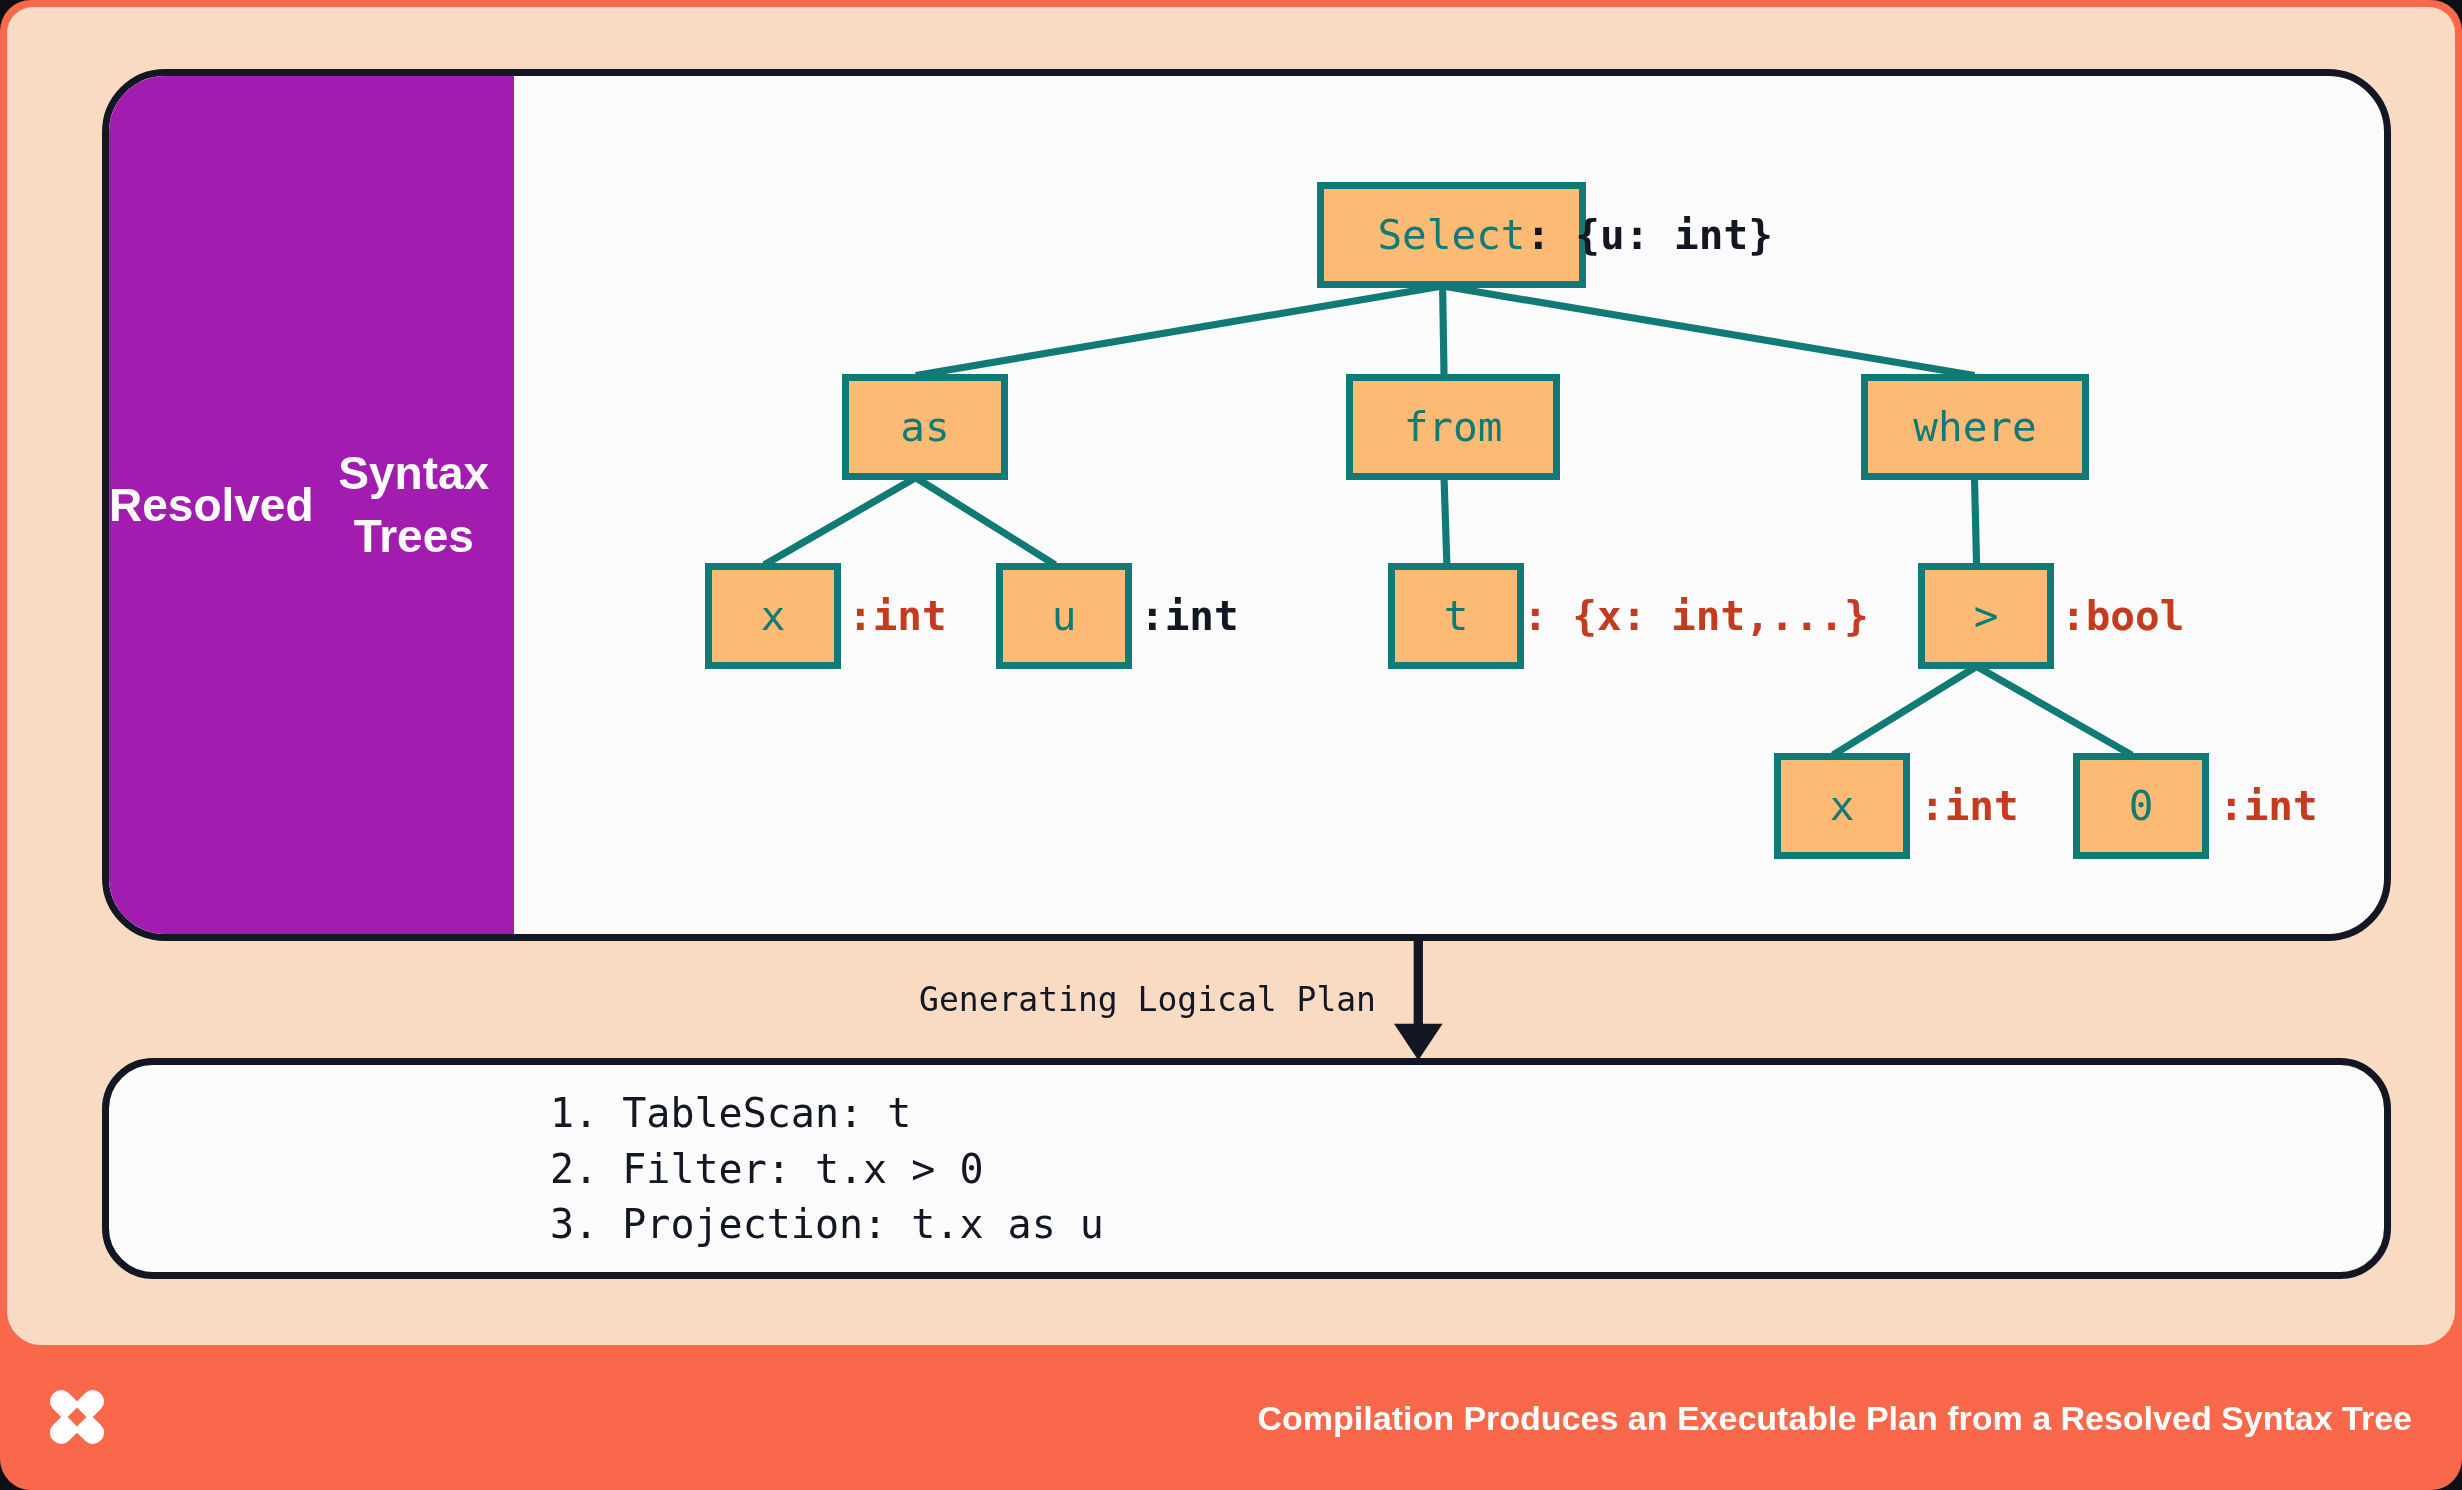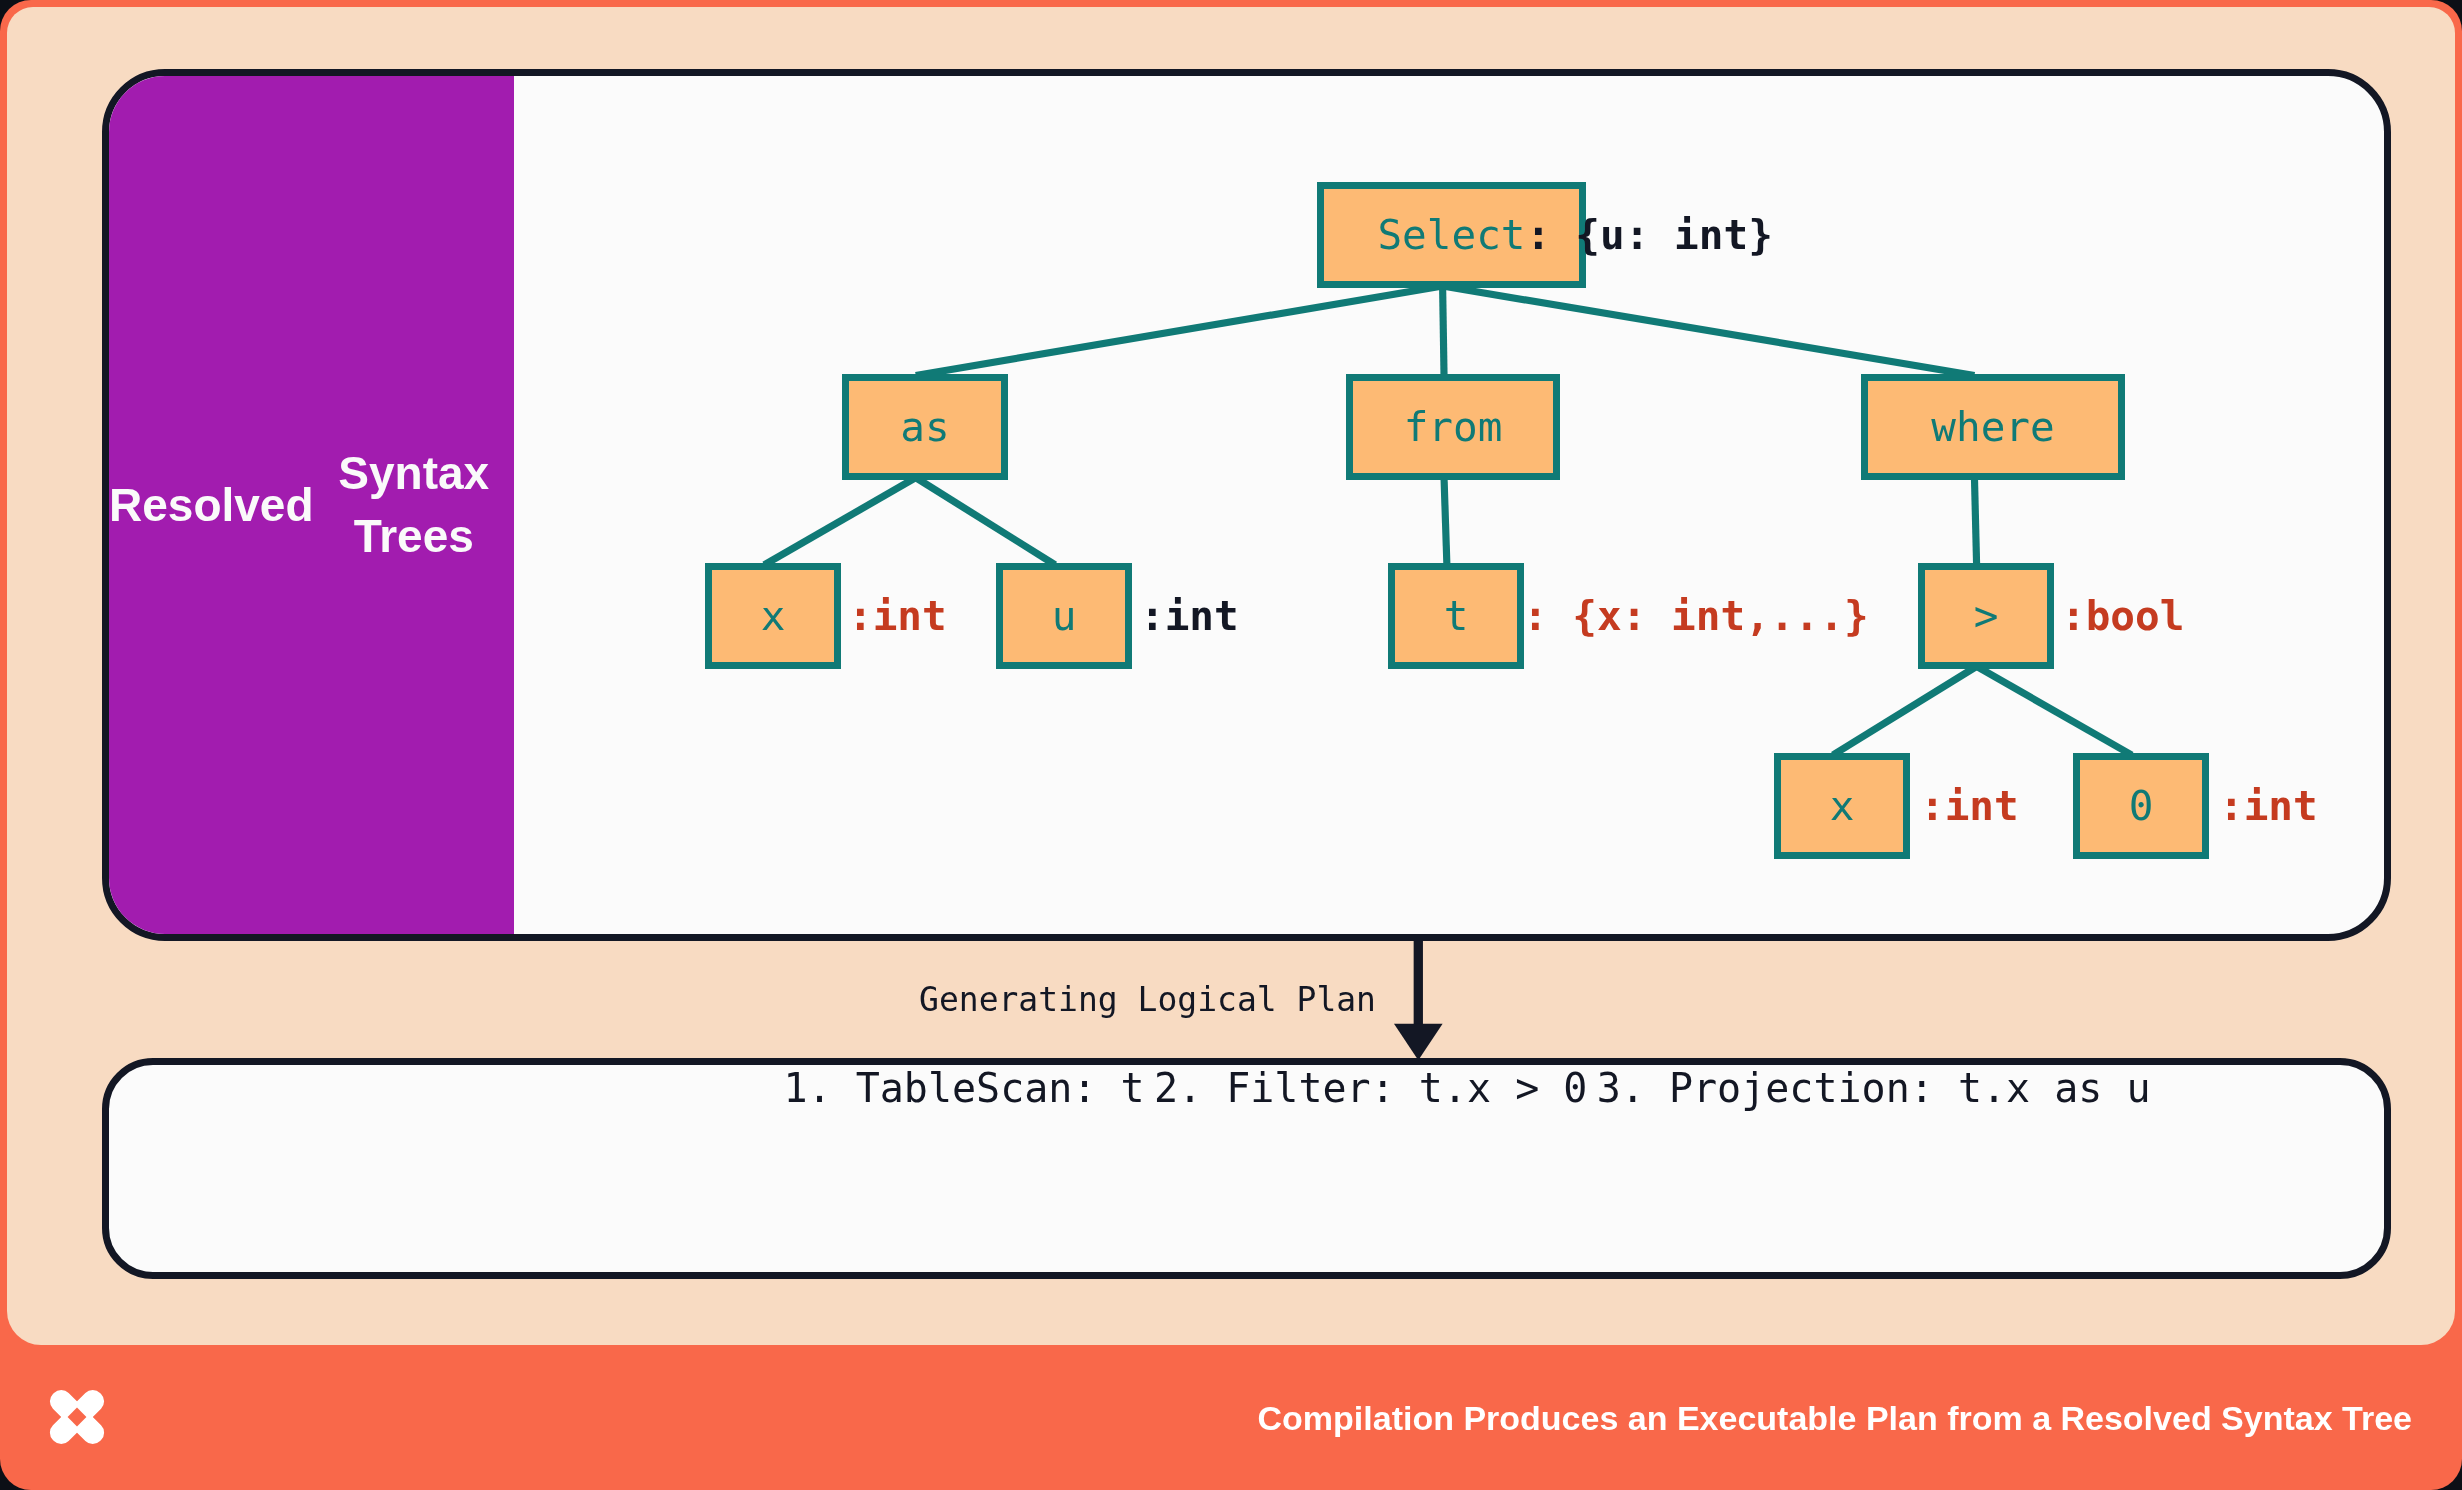--- a/index.html
+++ b/index.html
@@ -7,30 +7,30 @@
   .canvas{position:absolute;left:0;top:0;width:2462px;height:1490px;background:#f9684a;border-radius:31px;overflow:hidden;}
   .peach{position:absolute;left:7.1px;top:7.1px;width:2448px;height:1338px;background:#f8dbc2;border-radius:26px 26px 34px 34px;}
 
   
   .panel{position:absolute;background:#fbfbfb;border:7.1px solid #131724;border-radius:63px;box-sizing:border-box;overflow:hidden;}
   .panel-top{left:102px;top:69px;width:2289px;height:872px;}
   .panel-bottom{left:102px;top:1058px;width:2289px;height:221px;border-radius:51px;}
   .panel-label{position:absolute;left:0;top:0;bottom:0;width:405px;background:#a21caf;display:flex;flex-direction:row;align-items:center;justify-content:center;color:#fafafa;font-weight:700;font-size:46px;line-height:63px;text-align:center;}
 
   
-  .plan-steps{position:absolute;left:405px;top:0;bottom:0;right:0;display:flex;flex-direction:row;justify-content:center;padding-left:36px;gap:9.3px;}
+  .plan-steps{position:absolute;left:405px;top:0;bottom:0;right:0;display:flex;flex-direction:column;justify-content:center;padding-left:36px;gap:9.3px;}
   .plan-step{font-family:"DejaVu Sans Mono",monospace;font-size:40px;color:#131724;white-space:pre;}
 
   
   .node{position:absolute;height:106px;box-sizing:border-box;border:7.1px solid #107a76;background:#fdba74;display:flex;align-items:center;justify-content:center;
         font-family:"DejaVu Sans Mono",monospace;font-size:41px;color:#107a76;margin-left:9px;}
   .n-select{left:1308px;top:182px;width:269px;}
   .n-as{left:833px;top:374px;width:166px;}
   .n-from{left:1337px;top:374px;width:214px;}
-  .n-where{left:1852px;top:374px;width:264px;}
+  .n-where{left:1852px;top:374px;width:228px;}
   .n-x1{left:696px;top:563px;width:136px;}
   .n-u{left:987px;top:563px;width:136px;}
   .n-t{left:1379px;top:563px;width:136px;}
   .n-gt{left:1909px;top:563px;width:136px;}
   .n-x2{left:1765px;top:753px;width:136px;}
   .n-zero{left:2064px;top:753px;width:136px;}
 
   
   .tya{position:absolute;height:106px;display:flex;align-items:center;font-family:"DejaVu Sans Mono",monospace;font-weight:700;font-size:41px;white-space:pre;}
   .tya-dark{color:#131724;}

